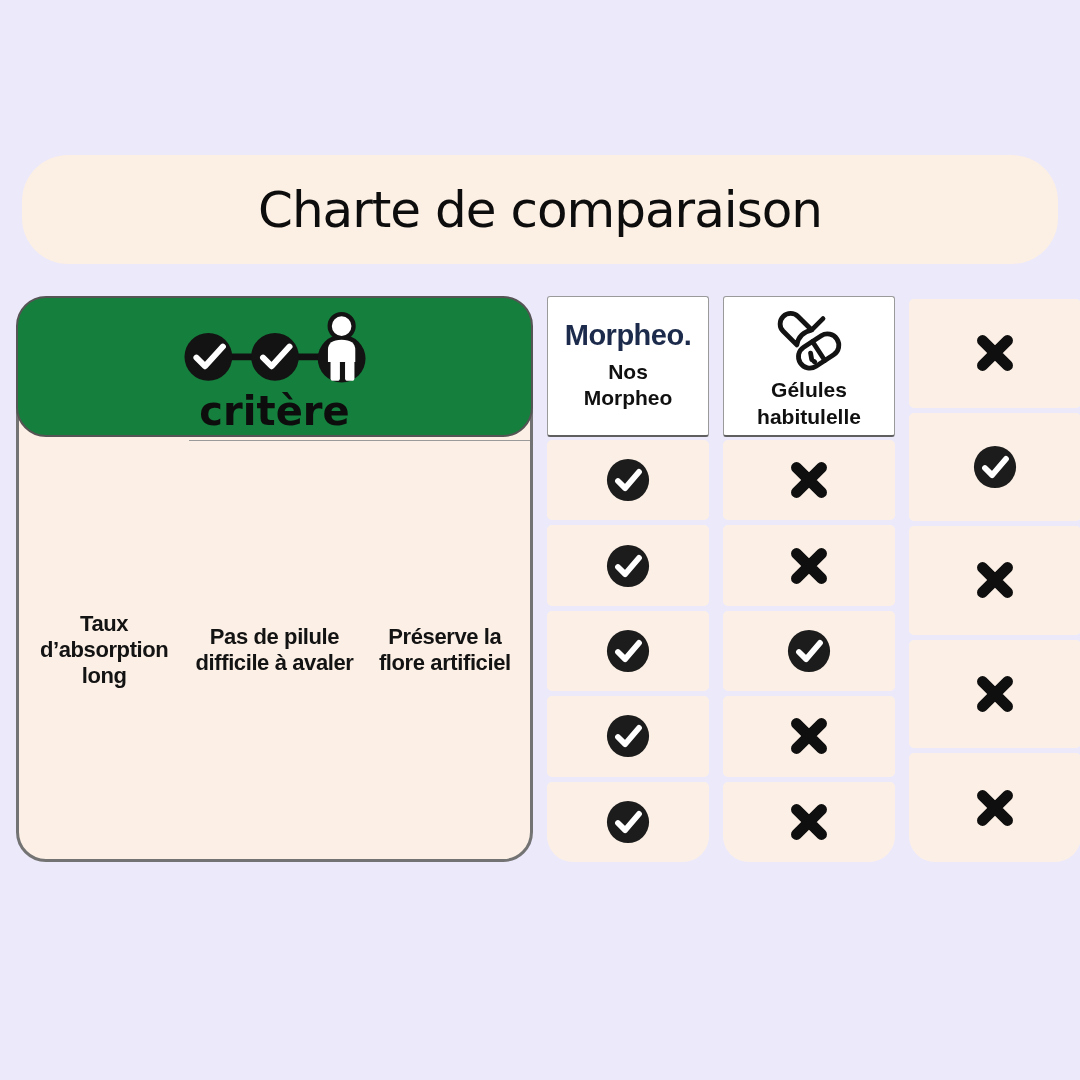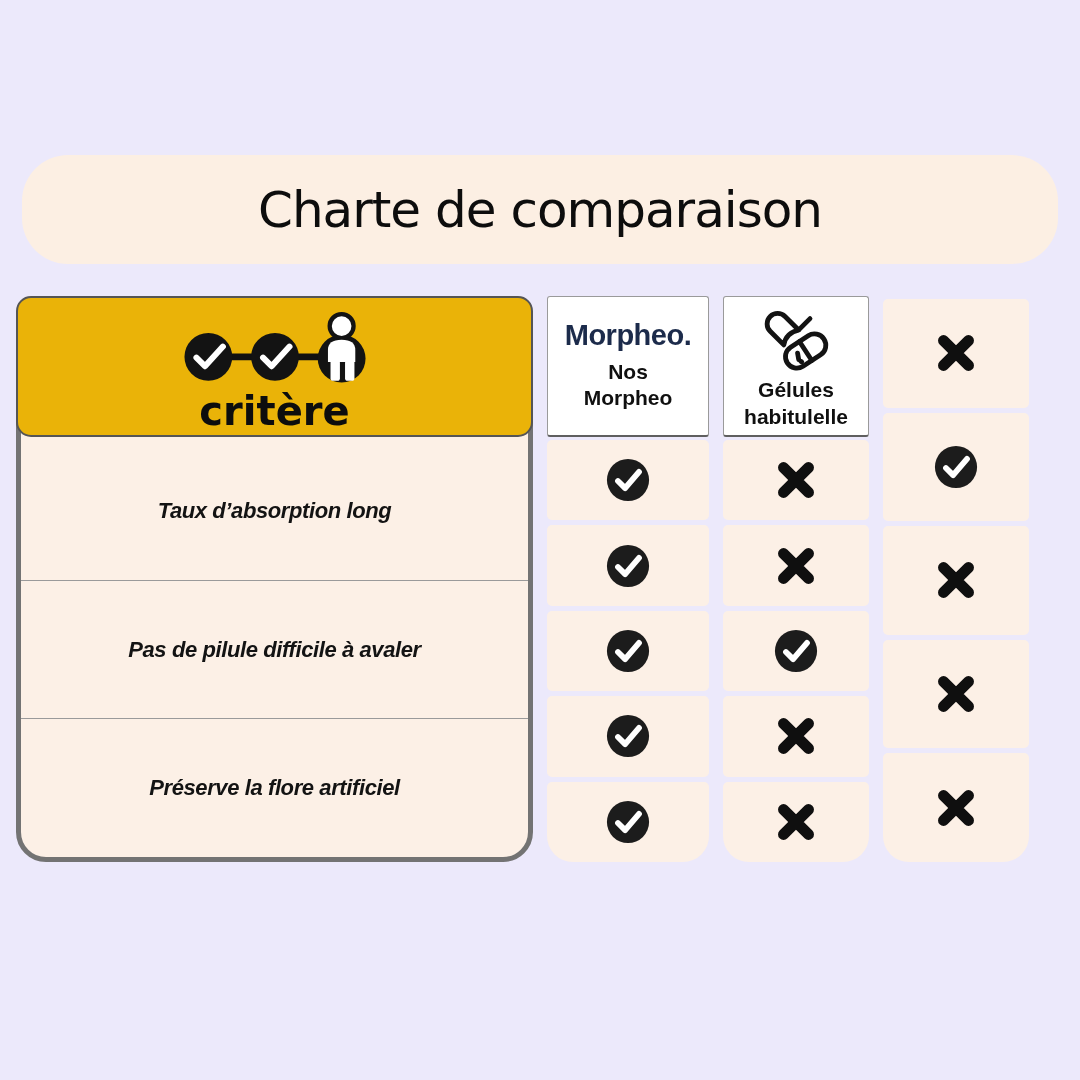--- a/index.html
+++ b/index.html
@@ -16,47 +16,47 @@
   .title-banner h1{
     margin:0;font-family:"DejaVu Sans",sans-serif;font-weight:normal;
     font-size:50px;letter-spacing:-1px;color:#0d0d0d;
   }
   
   .table{position:absolute;left:16px;top:296px;width:1047px;height:566px;display:flex;gap:14px;}
   
   .criteria-col{position:relative;width:517px;flex:none;}
   .criteria-header{
     position:absolute;left:0;right:0;top:0;height:141px;z-index:2;
-    background:#eab308;border:2px solid #555;border-radius:15px;
+    background:#15803d;border:2px solid #555;border-radius:30px;
     display:flex;flex-direction:column;align-items:center;justify-content:center;
     box-sizing:border-box;padding-top:6px;
   }
   .criteria-header .milestone-svg{width:238px;height:82px;display:block;}
   .criteria-title{
     font-family:"DejaVu Sans",sans-serif;font-weight:bold;font-size:40px;
     line-height:1;margin-top:0px;color:#0d0d0d;
   }
   .criteria-body{
     position:absolute;left:0;right:0;top:100px;bottom:0;
-    background:#FCF0E6;border:5px solid #737373;
+    background:#FCF0E6;border:3px solid #737373;
     border-radius:12px 12px 30px 30px;
     box-sizing:border-box;padding-top:41px;
-    display:flex;flex-direction:column;font-style:italic;
+    display:flex;
   }
   .criterion-row{
     flex:1;display:flex;align-items:center;justify-content:center;
     border-top:1px solid #9a9a9a;padding:0 4px;
   }
   .criterion-row:first-child{border-top:none;}
   .criterion-label{
     font-weight:bold;font-size:22px;letter-spacing:-0.4px;text-align:center;color:#131313;
   }
   
   .value-col{position:relative;flex:none;display:flex;flex-direction:column;}
-  .value-col.w162{width:162px;} .value-col.w163{width:146px;}
+  .value-col.w162{width:162px;} .value-col.w163{width:172px;}
   .col-header{
     height:141px;box-sizing:border-box;background:#ffffff;
     border:1px solid #9a9a9a;border-bottom:2px solid #5f5f5f;border-radius:3px;
     display:flex;flex-direction:column;align-items:center;justify-content:center;gap:5px;
   }
   .morpheo-logo{
     font-weight:bold;font-size:29px;letter-spacing:-0.5px;color:#1C2B4B;line-height:1;
     padding-bottom:4px;
   }
   .col-label{

